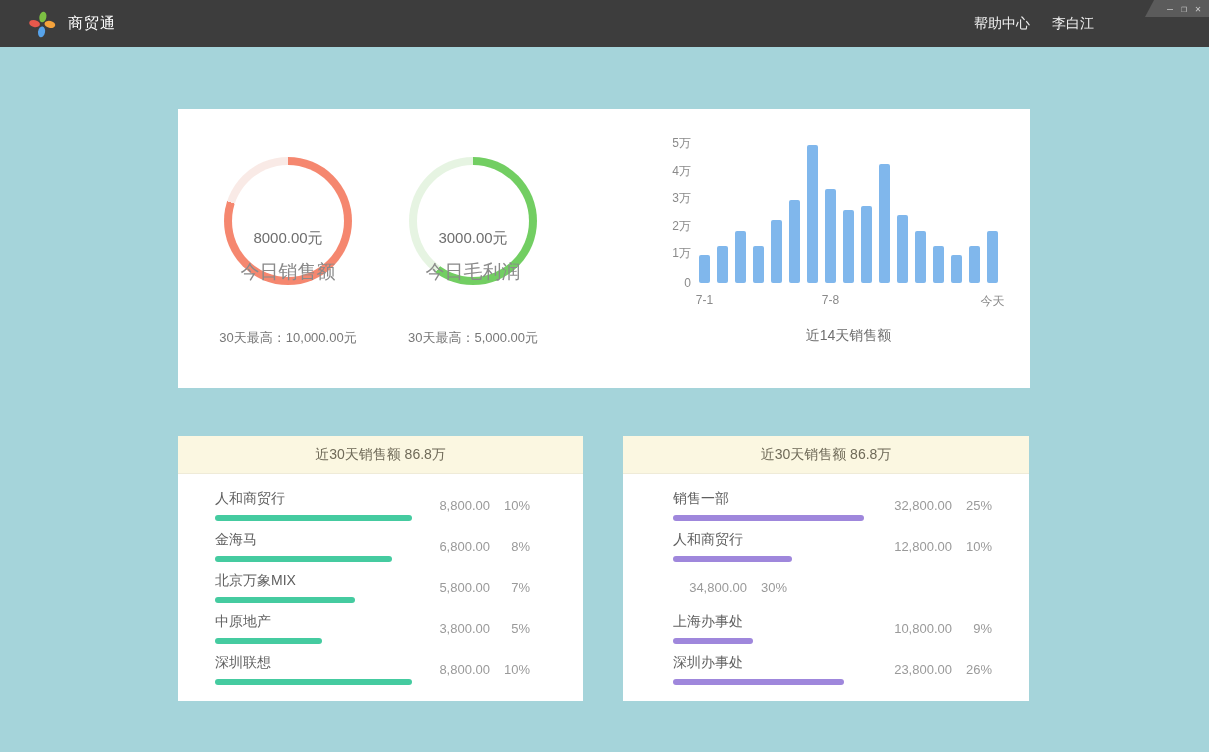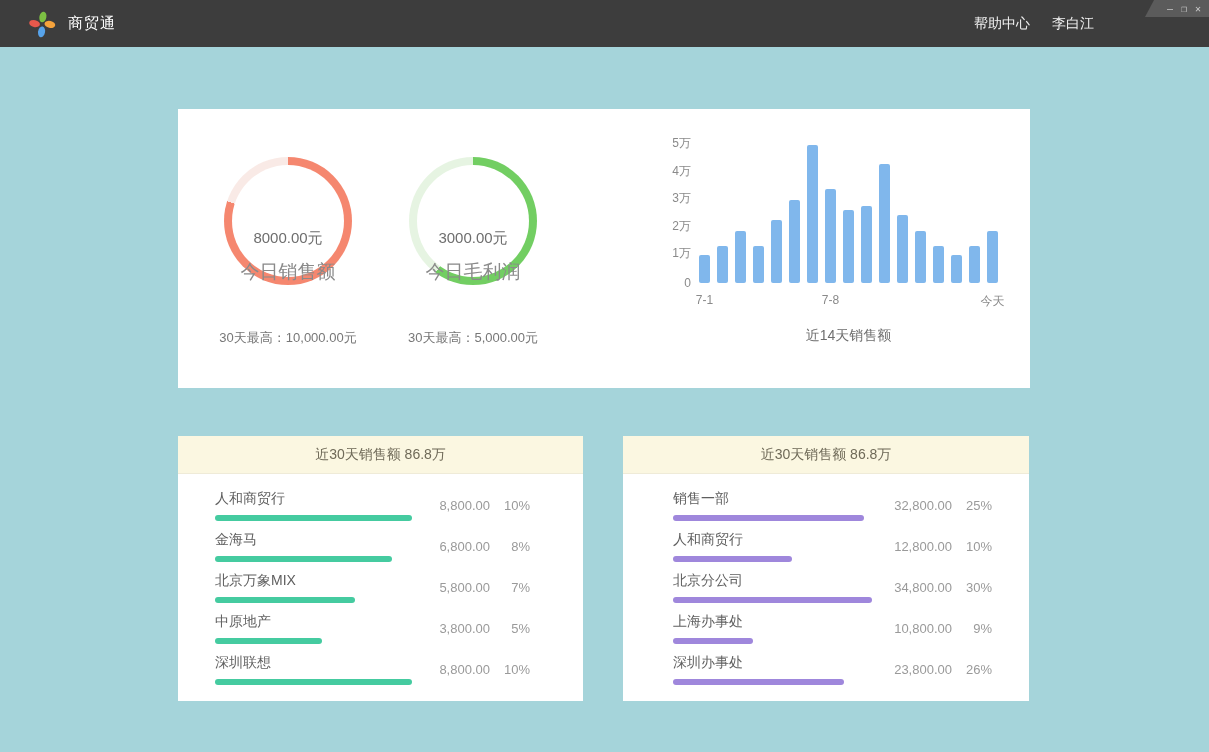--- a/index.html
+++ b/index.html
@@ -217,24 +217,20 @@
             <div class="row-left">
               <div class="row-name">人和商贸行</div>
               <div class="row-bar" style="width: 119px; background: rgb(159, 135, 220);"></div>
             </div>
             <div class="row-right">
               <span class="amount">12,800.00</span>
               <span class="pct">10%</span>
             </div>
           </div>
           <div class="row">
-            <div class="row-left">
-              <div class="row-name">北京分公司</div>
-              <div class="row-bar" style="width: 199px; background: rgb(159, 135, 220);"></div>
-            </div>
             <div class="row-right">
               <span class="amount">34,800.00</span>
               <span class="pct">30%</span>
             </div>
           </div>
           <div class="row">
             <div class="row-left">
               <div class="row-name">上海办事处</div>
               <div class="row-bar" style="width: 80px; background: rgb(159, 135, 220);"></div>
             </div>

